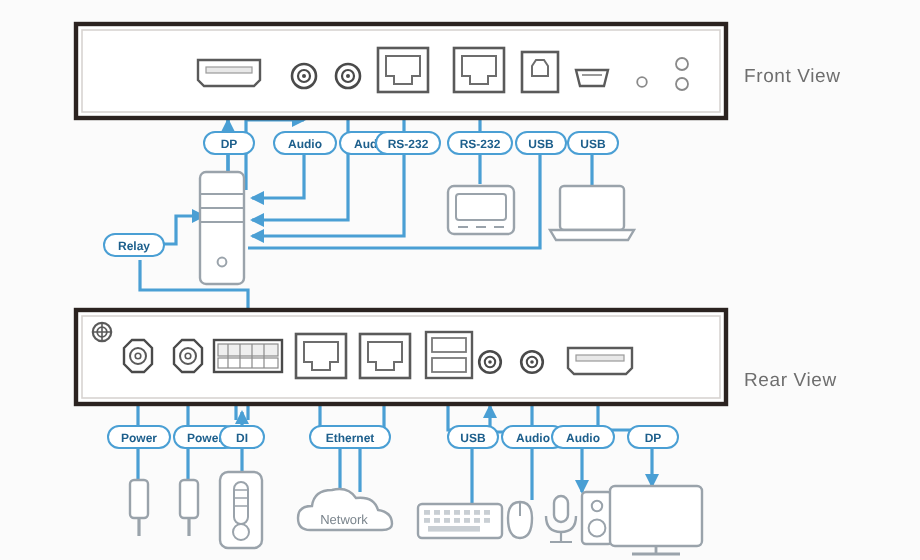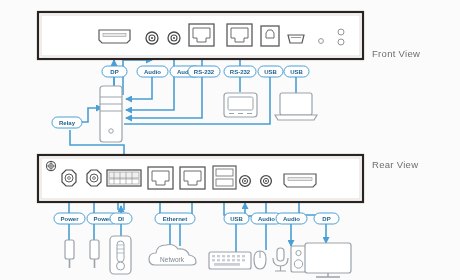--- a/index.html
+++ b/index.html
@@ -12,22 +12,22 @@
   }
   .stage{position:absolute;left:0;top:0;width:460px;height:280px;}
   svg.diagram{position:absolute;left:0;top:0;width:460px;height:280px;display:block;}
   .view-label{
     position:absolute;
     font-size:9.5px;
     color:#6e6e6e;
     letter-spacing:.3px;
     white-space:nowrap;
   }
-  #frontViewLabel{left:372px;top:48px;}
-  #rearViewLabel{left:372px;top:159px;}
+  #frontViewLabel{left:372px;top:33px;}
+  #rearViewLabel{left:372px;top:185px;}
 </style>
 </head>
 <body>
 
 <div class="stage">
 
   <svg class="diagram" viewBox="0 0 460 280" xmlns="http://www.w3.org/2000/svg">
 
     <defs>
       <marker id="arwUp" markerWidth="7" markerHeight="7" refX="3.5" refY="6" orient="auto-start-reverse" markerUnits="userSpaceOnUse">

